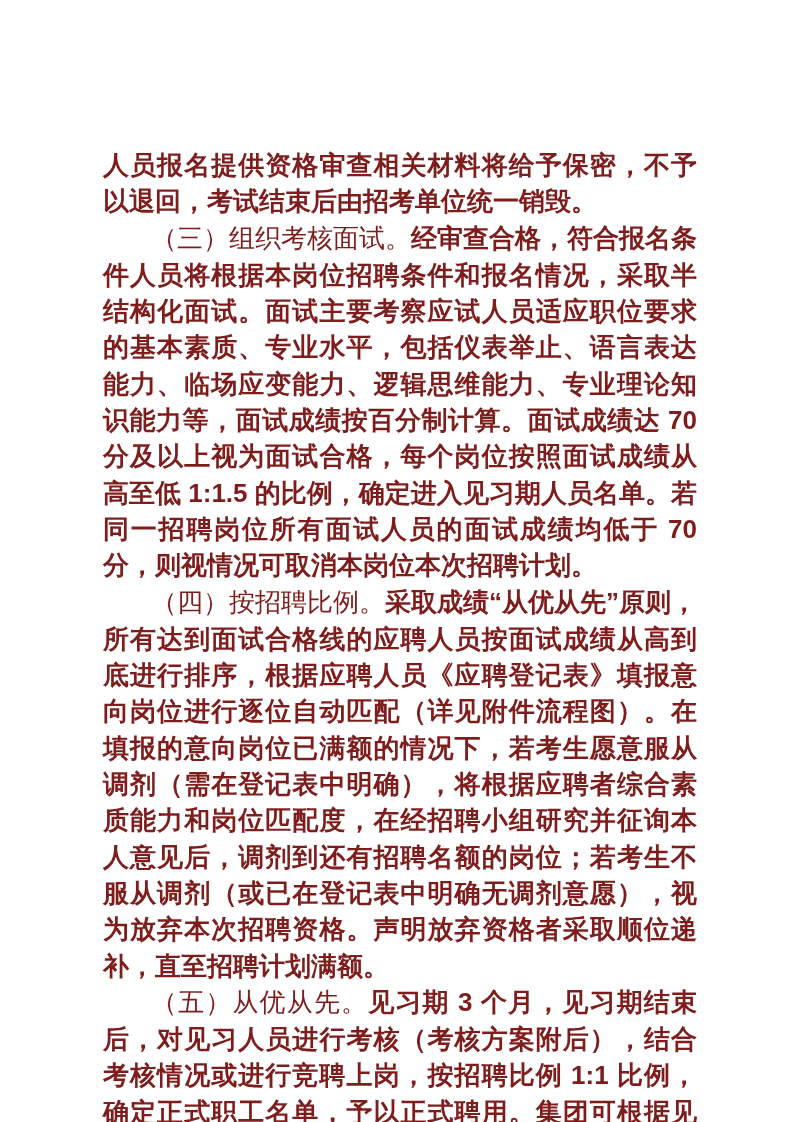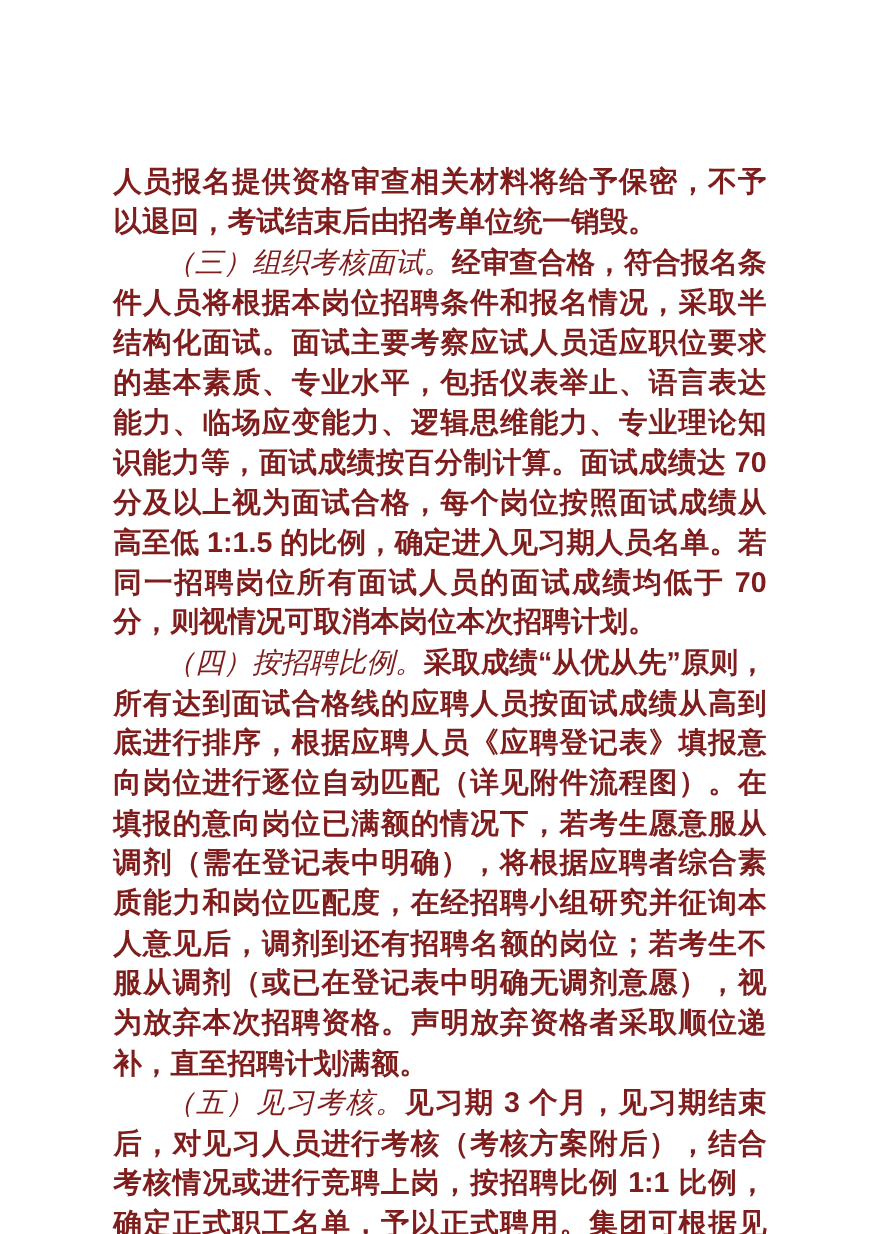--- a/index.html
+++ b/index.html
@@ -32,32 +32,31 @@
     text-indent: 48px;
   }
   .para.continuation {
     text-indent: 0;
   }
   .seg-body {
     font-weight: bold;
   }
   .seg-kai {
     font-family: "Liberation Serif", "DejaVu Serif", serif;
-    font-style: italic;
     font-weight: normal;
   }
 </style>
 </head>
 <body>
 
 <div class="page">
   <div class="doc-body">
 
     <p class="para continuation"><span class="seg-body">人员报名提供资格审查相关材料将给予保密，不予以退回，考试结束后由招考单位统一销毁。</span></p>
 
     <p class="para"><span class="seg-kai">（三）组织考核面试。</span><span class="seg-body">经审查合格，符合报名条件人员将根据本岗位招聘条件和报名情况，采取半结构化面试。面试主要考察应试人员适应职位要求的基本素质、专业水平，包括仪表举止、语言表达能力、临场应变能力、逻辑思维能力、专业理论知识能力等，面试成绩按百分制计算。面试成绩达 70 分及以上视为面试合格，每个岗位按照面试成绩从高至低 1:1.5 的比例，确定进入见习期人员名单。若同一招聘岗位所有面试人员的面试成绩均低于 70 分，则视情况可取消本岗位本次招聘计划。</span></p>
 
     <p class="para"><span class="seg-kai">（四）按招聘比例。</span><span class="seg-body">采取成绩“从优从先”原则，所有达到面试合格线的应聘人员按面试成绩从高到底进行排序，根据应聘人员《应聘登记表》填报意向岗位进行逐位自动匹配（详见附件流程图）。在填报的意向岗位已满额的情况下，若考生愿意服从调剂（需在登记表中明确），将根据应聘者综合素质能力和岗位匹配度，在经招聘小组研究并征询本人意见后，调剂到还有招聘名额的岗位；若考生不服从调剂（或已在登记表中明确无调剂意愿），视为放弃本次招聘资格。声明放弃资格者采取顺位递补，直至招聘计划满额。</span></p>
 
-    <p class="para"><span class="seg-kai">（五）见习考核。</span><span class="seg-body">见习期 3 个月，见习期结束后，对见习人员进行考核（考核方案附后），结合考核情况或进行竞聘上岗，按招聘比例 1:1 比例，确定正式职工名单，予以正式聘用。集团可根据见习人员综合素质、岗位匹配度、企业用工实际及个人意</span></p>
+    <p class="para"><span class="seg-kai">（五）从优从先。</span><span class="seg-body">见习期 3 个月，见习期结束后，对见习人员进行考核（考核方案附后），结合考核情况或进行竞聘上岗，按招聘比例 1:1 比例，确定正式职工名单，予以正式聘用。集团可根据见习人员综合素质、岗位匹配度、企业用工实际及个人意</span></p>
 
   </div>
 </div>
 
 </body></html>

